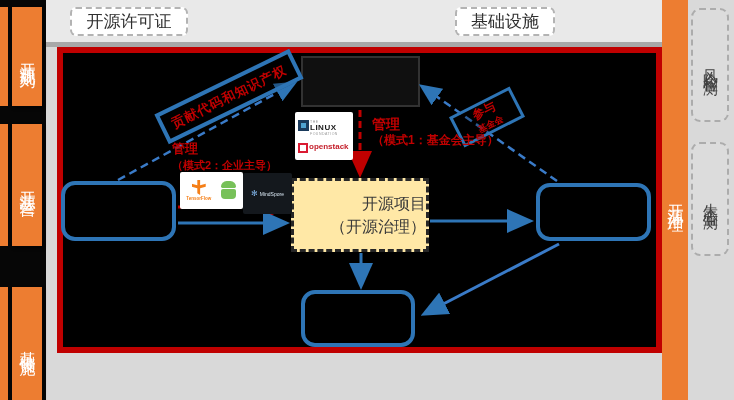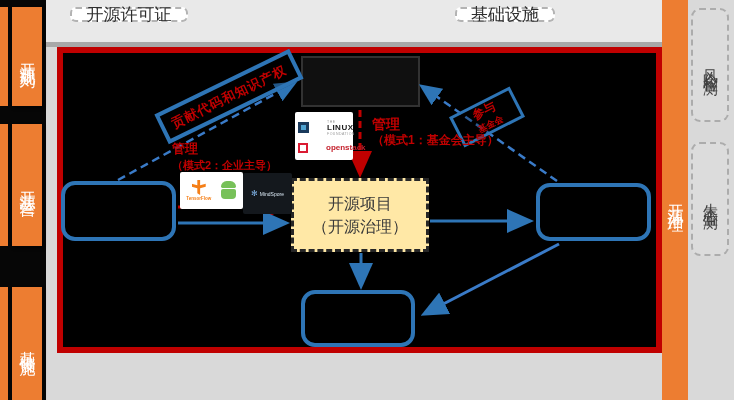--- a/index.html
+++ b/index.html
@@ -10,21 +10,21 @@
   
   .left-rail { position:absolute; left:0; top:0; width:46px; height:400px; background:#060606; }
   .rail-sliver { position:absolute; left:0; width:8px; background:#ED7D31; }
   .rail-box { position:absolute; left:12px; width:30px; background:#ED7D31; box-shadow:2px 2px 3px rgba(0,0,0,.55);
               display:flex; align-items:center; justify-content:center; }
   .vtext { writing-mode:vertical-rl; text-orientation:upright; color:#fff; font-size:16px; letter-spacing:3px; }
 
   
   .top-band { position:absolute; left:46px; top:0; width:616px; height:42px; background:#E9E9E9; }
   .divider { position:absolute; left:46px; top:42px; width:616px; height:5px; background:#A8A8A8; }
-  .top-chip { position:absolute; top:7px; height:15px; background:#FFFFFF; border:2px dashed #B3B3B3; border-radius:6px;
+  .top-chip { position:absolute; top:7px; height:29px; background:#FFFFFF; border:2px dashed #B3B3B3; border-radius:6px;
               display:flex; align-items:center; justify-content:center; font-size:17px; color:#2F2F2F; }
 
   
   .right-bar { position:absolute; left:662px; top:0; width:26px; height:400px; background:#ED7D31;
                display:flex; align-items:center; justify-content:center; }
   .right-bar .vtext { font-size:16px; letter-spacing:4px; }
   .right-chip { position:absolute; left:691px; width:38px; background:#DCDCDC; border:2px dashed #ACACAC; border-radius:9px;
                 display:flex; align-items:center; justify-content:center; }
   .right-chip .vtext { color:#3F3F3F; font-size:15px; letter-spacing:4px; }
 
@@ -35,21 +35,21 @@
   .footer-label { position:absolute; left:291px; top:366px; font-size:20px; letter-spacing:2px; color:#9C9C9C; }
 
   
   .node { position:absolute; background:#000; }
   .node-top { left:301px; top:56px; width:119px; height:51px; background:#101010; border:2px solid #323232; }
   .node-blue { border:4px solid #2E75B6; border-radius:14px; }
   .node-left { left:61px; top:181px; width:115px; height:60px; }
   .node-right { left:536px; top:183px; width:115px; height:58px; }
   .node-bottom { left:301px; top:290px; width:114px; height:57px; }
   .node-center { position:absolute; left:291px; top:178px; width:138px; height:74px; background:#FFE8A6;
-                 border:3px dashed #262626; display:flex; flex-direction:column; align-items:center; justify-content:center;
+                 border:3px dashed #262626; display:flex; flex-direction:column; align-items:flex-end; justify-content:center;
                  font-size:16px; color:#3A3A3A; line-height:1.45; z-index:3; }
 
   
   .rot-label { position:absolute; border:4px solid #2E75B6; display:flex; flex-direction:column; align-items:center; justify-content:center;
                color:#C00000; font-weight:bold; z-index:4; background:rgba(0,0,0,.25); }
   .rot-1 { left:154px; top:80px; width:150px; height:33px; transform:rotate(-26deg); font-size:13px; letter-spacing:1px; }
   .rot-2 { left:453px; top:100px; width:68px; height:34px; transform:rotate(-27deg); border-width:3px; }
   .rot-2 .l1 { font-size:12px; }
   .rot-2 .l2 { font-size:9px; }
 
@@ -58,21 +58,21 @@
   .red-label .l1 { font-size:14px; }
   .red-label .l2 { font-size:12px; white-space:nowrap; }
   .manage1 { left:372px; top:115px; width:150px; }
   .manage2 { left:172px; top:141px; width:116px; }
   .manage2 .l1 { font-size:13px; }
   .manage2 .l2 { font-size:11px; }
 
   
   .card { position:absolute; background:#fff; border-radius:2px; z-index:5; }
   .card-linux { left:295px; top:112px; width:58px; height:48px; padding:4px 3px; display:flex; flex-direction:column; justify-content:space-around; }
-  .logo-row { display:flex; align-items:center; gap:18px; }
+  .logo-row { display:flex; align-items:flex-start; gap:1px; }
   .sq { flex:0 0 auto; }
   .linux-sq { width:11px; height:11px; background:#1A3A5C; position:relative; }
   .linux-sq:after { content:""; position:absolute; left:3px; top:3px; width:5px; height:5px; background:#4FA3D1; }
   .linux-txt { font-weight:bold; font-size:8px; color:#1A1A1A; letter-spacing:.5px; line-height:1; }
   .linux-sub { font-size:3.5px; color:#9A9A9A; letter-spacing:.5px; }
   .os-sq { width:10px; height:10px; background:#DA1A32; position:relative; }
   .os-sq:after { content:""; position:absolute; left:2px; top:2px; width:6px; height:6px; background:#fff; }
   .os-txt { font-weight:bold; font-size:8px; color:#C41E2A; line-height:1; }
 
   .card-tf { left:180px; top:172px; width:63px; height:37px; display:flex; align-items:center; justify-content:space-around; padding:2px; }

